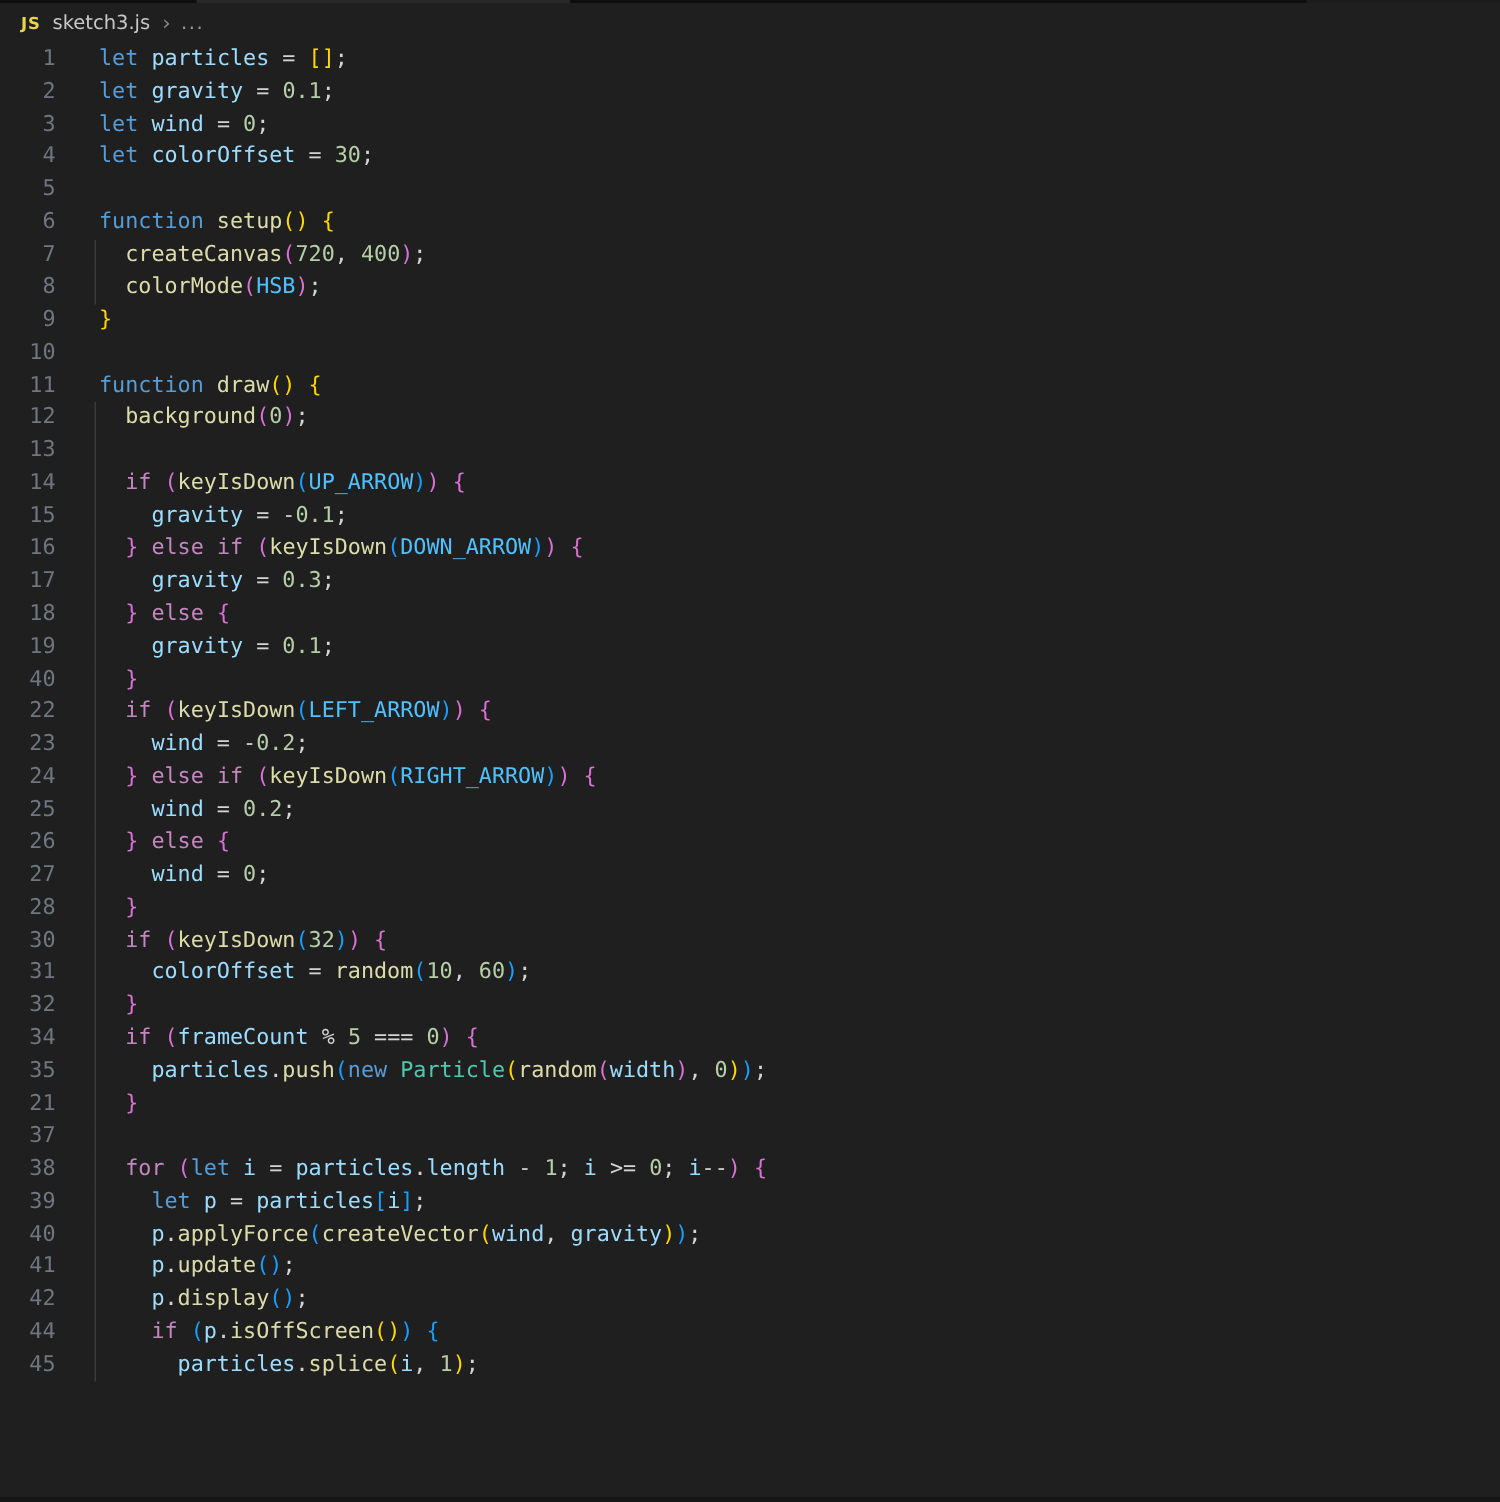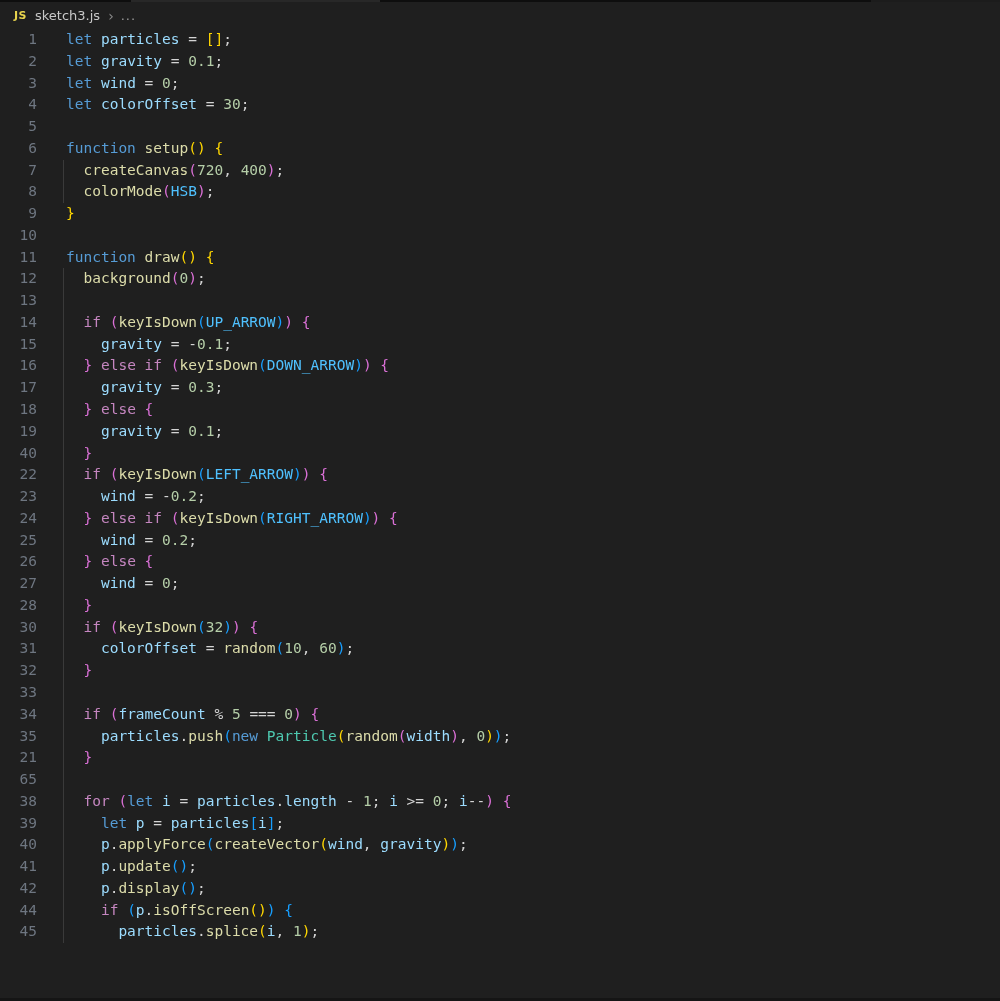--- a/index.html
+++ b/index.html
@@ -95,25 +95,24 @@
       <div class="line"><span class="ln" style="color: rgb(110, 118, 129);">22</span><span class="guide" style="background: rgb(58, 58, 58);"></span><span class="txt"><span style="color: rgb(212, 212, 212);">  </span><span style="color: rgb(197, 134, 192);">if</span><span style="color: rgb(212, 212, 212);"> </span><span style="color: rgb(218, 112, 214);">(</span><span style="color: rgb(220, 220, 170);">keyIsDown</span><span style="color: rgb(23, 159, 255);">(</span><span style="color: rgb(79, 193, 255);">LEFT_ARROW</span><span style="color: rgb(23, 159, 255);">)</span><span style="color: rgb(218, 112, 214);">)</span><span style="color: rgb(212, 212, 212);"> </span><span style="color: rgb(218, 112, 214);">{</span></span></div>
       <div class="line"><span class="ln" style="color: rgb(110, 118, 129);">23</span><span class="guide" style="background: rgb(58, 58, 58);"></span><span class="txt"><span style="color: rgb(212, 212, 212);">    </span><span style="color: rgb(156, 220, 254);">wind</span><span style="color: rgb(212, 212, 212);"> = -</span><span style="color: rgb(181, 206, 168);">0.2</span><span style="color: rgb(212, 212, 212);">;</span></span></div>
       <div class="line"><span class="ln" style="color: rgb(110, 118, 129);">24</span><span class="guide" style="background: rgb(58, 58, 58);"></span><span class="txt"><span style="color: rgb(212, 212, 212);">  </span><span style="color: rgb(218, 112, 214);">}</span><span style="color: rgb(212, 212, 212);"> </span><span style="color: rgb(197, 134, 192);">else</span><span style="color: rgb(212, 212, 212);"> </span><span style="color: rgb(197, 134, 192);">if</span><span style="color: rgb(212, 212, 212);"> </span><span style="color: rgb(218, 112, 214);">(</span><span style="color: rgb(220, 220, 170);">keyIsDown</span><span style="color: rgb(23, 159, 255);">(</span><span style="color: rgb(79, 193, 255);">RIGHT_ARROW</span><span style="color: rgb(23, 159, 255);">)</span><span style="color: rgb(218, 112, 214);">)</span><span style="color: rgb(212, 212, 212);"> </span><span style="color: rgb(218, 112, 214);">{</span></span></div>
       <div class="line"><span class="ln" style="color: rgb(110, 118, 129);">25</span><span class="guide" style="background: rgb(58, 58, 58);"></span><span class="txt"><span style="color: rgb(212, 212, 212);">    </span><span style="color: rgb(156, 220, 254);">wind</span><span style="color: rgb(212, 212, 212);"> = </span><span style="color: rgb(181, 206, 168);">0.2</span><span style="color: rgb(212, 212, 212);">;</span></span></div>
       <div class="line"><span class="ln" style="color: rgb(110, 118, 129);">26</span><span class="guide" style="background: rgb(58, 58, 58);"></span><span class="txt"><span style="color: rgb(212, 212, 212);">  </span><span style="color: rgb(218, 112, 214);">}</span><span style="color: rgb(212, 212, 212);"> </span><span style="color: rgb(197, 134, 192);">else</span><span style="color: rgb(212, 212, 212);"> </span><span style="color: rgb(218, 112, 214);">{</span></span></div>
       <div class="line"><span class="ln" style="color: rgb(110, 118, 129);">27</span><span class="guide" style="background: rgb(58, 58, 58);"></span><span class="txt"><span style="color: rgb(212, 212, 212);">    </span><span style="color: rgb(156, 220, 254);">wind</span><span style="color: rgb(212, 212, 212);"> = </span><span style="color: rgb(181, 206, 168);">0</span><span style="color: rgb(212, 212, 212);">;</span></span></div>
       <div class="line"><span class="ln" style="color: rgb(110, 118, 129);">28</span><span class="guide" style="background: rgb(58, 58, 58);"></span><span class="txt"><span style="color: rgb(212, 212, 212);">  </span><span style="color: rgb(218, 112, 214);">}</span></span></div>
       <div class="line"><span class="ln" style="color: rgb(110, 118, 129);">30</span><span class="guide" style="background: rgb(58, 58, 58);"></span><span class="txt"><span style="color: rgb(212, 212, 212);">  </span><span style="color: rgb(197, 134, 192);">if</span><span style="color: rgb(212, 212, 212);"> </span><span style="color: rgb(218, 112, 214);">(</span><span style="color: rgb(220, 220, 170);">keyIsDown</span><span style="color: rgb(23, 159, 255);">(</span><span style="color: rgb(181, 206, 168);">32</span><span style="color: rgb(23, 159, 255);">)</span><span style="color: rgb(218, 112, 214);">)</span><span style="color: rgb(212, 212, 212);"> </span><span style="color: rgb(218, 112, 214);">{</span></span></div>
       <div class="line"><span class="ln" style="color: rgb(110, 118, 129);">31</span><span class="guide" style="background: rgb(58, 58, 58);"></span><span class="txt"><span style="color: rgb(212, 212, 212);">    </span><span style="color: rgb(156, 220, 254);">colorOffset</span><span style="color: rgb(212, 212, 212);"> = </span><span style="color: rgb(220, 220, 170);">random</span><span style="color: rgb(23, 159, 255);">(</span><span style="color: rgb(181, 206, 168);">10</span><span style="color: rgb(212, 212, 212);">, </span><span style="color: rgb(181, 206, 168);">60</span><span style="color: rgb(23, 159, 255);">)</span><span style="color: rgb(212, 212, 212);">;</span></span></div>
       <div class="line"><span class="ln" style="color: rgb(110, 118, 129);">32</span><span class="guide" style="background: rgb(58, 58, 58);"></span><span class="txt"><span style="color: rgb(212, 212, 212);">  </span><span style="color: rgb(218, 112, 214);">}</span></span></div>
-      <div class="line"><span class="ln" style="color: rgb(110, 118, 129);">33</span><span class="guide" style="background: rgb(58, 58, 58);"></span><span class="txt"></span></div>
       <div class="line"><span class="ln" style="color: rgb(110, 118, 129);">34</span><span class="guide" style="background: rgb(58, 58, 58);"></span><span class="txt"><span style="color: rgb(212, 212, 212);">  </span><span style="color: rgb(197, 134, 192);">if</span><span style="color: rgb(212, 212, 212);"> </span><span style="color: rgb(218, 112, 214);">(</span><span style="color: rgb(156, 220, 254);">frameCount</span><span style="color: rgb(212, 212, 212);"> % </span><span style="color: rgb(181, 206, 168);">5</span><span style="color: rgb(212, 212, 212);"> === </span><span style="color: rgb(181, 206, 168);">0</span><span style="color: rgb(218, 112, 214);">)</span><span style="color: rgb(212, 212, 212);"> </span><span style="color: rgb(218, 112, 214);">{</span></span></div>
       <div class="line"><span class="ln" style="color: rgb(110, 118, 129);">35</span><span class="guide" style="background: rgb(58, 58, 58);"></span><span class="txt"><span style="color: rgb(212, 212, 212);">    </span><span style="color: rgb(156, 220, 254);">particles</span><span style="color: rgb(212, 212, 212);">.</span><span style="color: rgb(220, 220, 170);">push</span><span style="color: rgb(23, 159, 255);">(</span><span style="color: rgb(86, 156, 214);">new</span><span style="color: rgb(212, 212, 212);"> </span><span style="color: rgb(78, 201, 176);">Particle</span><span style="color: rgb(255, 215, 0);">(</span><span style="color: rgb(220, 220, 170);">random</span><span style="color: rgb(218, 112, 214);">(</span><span style="color: rgb(156, 220, 254);">width</span><span style="color: rgb(218, 112, 214);">)</span><span style="color: rgb(212, 212, 212);">, </span><span style="color: rgb(181, 206, 168);">0</span><span style="color: rgb(255, 215, 0);">)</span><span style="color: rgb(23, 159, 255);">)</span><span style="color: rgb(212, 212, 212);">;</span></span></div>
       <div class="line"><span class="ln" style="color: rgb(110, 118, 129);">21</span><span class="guide" style="background: rgb(58, 58, 58);"></span><span class="txt"><span style="color: rgb(212, 212, 212);">  </span><span style="color: rgb(218, 112, 214);">}</span></span></div>
-      <div class="line"><span class="ln" style="color: rgb(110, 118, 129);">65</span><span class="guide" style="background: rgb(58, 58, 58);"></span><span class="txt"></span></div>
+      <div class="line"><span class="ln" style="color: rgb(110, 118, 129);">37</span><span class="guide" style="background: rgb(58, 58, 58);"></span><span class="txt"></span></div>
       <div class="line"><span class="ln" style="color: rgb(110, 118, 129);">38</span><span class="guide" style="background: rgb(58, 58, 58);"></span><span class="txt"><span style="color: rgb(212, 212, 212);">  </span><span style="color: rgb(197, 134, 192);">for</span><span style="color: rgb(212, 212, 212);"> </span><span style="color: rgb(218, 112, 214);">(</span><span style="color: rgb(86, 156, 214);">let</span><span style="color: rgb(212, 212, 212);"> </span><span style="color: rgb(156, 220, 254);">i</span><span style="color: rgb(212, 212, 212);"> = </span><span style="color: rgb(156, 220, 254);">particles</span><span style="color: rgb(212, 212, 212);">.</span><span style="color: rgb(156, 220, 254);">length</span><span style="color: rgb(212, 212, 212);"> - </span><span style="color: rgb(181, 206, 168);">1</span><span style="color: rgb(212, 212, 212);">; </span><span style="color: rgb(156, 220, 254);">i</span><span style="color: rgb(212, 212, 212);"> &gt;= </span><span style="color: rgb(181, 206, 168);">0</span><span style="color: rgb(212, 212, 212);">; </span><span style="color: rgb(156, 220, 254);">i</span><span style="color: rgb(212, 212, 212);">--</span><span style="color: rgb(218, 112, 214);">)</span><span style="color: rgb(212, 212, 212);"> </span><span style="color: rgb(218, 112, 214);">{</span></span></div>
       <div class="line"><span class="ln" style="color: rgb(110, 118, 129);">39</span><span class="guide" style="background: rgb(58, 58, 58);"></span><span class="txt"><span style="color: rgb(212, 212, 212);">    </span><span style="color: rgb(86, 156, 214);">let</span><span style="color: rgb(212, 212, 212);"> </span><span style="color: rgb(156, 220, 254);">p</span><span style="color: rgb(212, 212, 212);"> = </span><span style="color: rgb(156, 220, 254);">particles</span><span style="color: rgb(23, 159, 255);">[</span><span style="color: rgb(156, 220, 254);">i</span><span style="color: rgb(23, 159, 255);">]</span><span style="color: rgb(212, 212, 212);">;</span></span></div>
       <div class="line"><span class="ln" style="color: rgb(110, 118, 129);">40</span><span class="guide" style="background: rgb(58, 58, 58);"></span><span class="txt"><span style="color: rgb(212, 212, 212);">    </span><span style="color: rgb(156, 220, 254);">p</span><span style="color: rgb(212, 212, 212);">.</span><span style="color: rgb(220, 220, 170);">applyForce</span><span style="color: rgb(23, 159, 255);">(</span><span style="color: rgb(220, 220, 170);">createVector</span><span style="color: rgb(255, 215, 0);">(</span><span style="color: rgb(156, 220, 254);">wind</span><span style="color: rgb(212, 212, 212);">, </span><span style="color: rgb(156, 220, 254);">gravity</span><span style="color: rgb(255, 215, 0);">)</span><span style="color: rgb(23, 159, 255);">)</span><span style="color: rgb(212, 212, 212);">;</span></span></div>
       <div class="line"><span class="ln" style="color: rgb(110, 118, 129);">41</span><span class="guide" style="background: rgb(58, 58, 58);"></span><span class="txt"><span style="color: rgb(212, 212, 212);">    </span><span style="color: rgb(156, 220, 254);">p</span><span style="color: rgb(212, 212, 212);">.</span><span style="color: rgb(220, 220, 170);">update</span><span style="color: rgb(23, 159, 255);">()</span><span style="color: rgb(212, 212, 212);">;</span></span></div>
       <div class="line"><span class="ln" style="color: rgb(110, 118, 129);">42</span><span class="guide" style="background: rgb(58, 58, 58);"></span><span class="txt"><span style="color: rgb(212, 212, 212);">    </span><span style="color: rgb(156, 220, 254);">p</span><span style="color: rgb(212, 212, 212);">.</span><span style="color: rgb(220, 220, 170);">display</span><span style="color: rgb(23, 159, 255);">()</span><span style="color: rgb(212, 212, 212);">;</span></span></div>
       <div class="line"><span class="ln" style="color: rgb(110, 118, 129);">44</span><span class="guide" style="background: rgb(58, 58, 58);"></span><span class="txt"><span style="color: rgb(212, 212, 212);">    </span><span style="color: rgb(197, 134, 192);">if</span><span style="color: rgb(212, 212, 212);"> </span><span style="color: rgb(23, 159, 255);">(</span><span style="color: rgb(156, 220, 254);">p</span><span style="color: rgb(212, 212, 212);">.</span><span style="color: rgb(220, 220, 170);">isOffScreen</span><span style="color: rgb(255, 215, 0);">()</span><span style="color: rgb(23, 159, 255);">)</span><span style="color: rgb(212, 212, 212);"> </span><span style="color: rgb(23, 159, 255);">{</span></span></div>
       <div class="line"><span class="ln" style="color: rgb(110, 118, 129);">45</span><span class="guide" style="background: rgb(58, 58, 58);"></span><span class="txt"><span style="color: rgb(212, 212, 212);">      </span><span style="color: rgb(156, 220, 254);">particles</span><span style="color: rgb(212, 212, 212);">.</span><span style="color: rgb(220, 220, 170);">splice</span><span style="color: rgb(255, 215, 0);">(</span><span style="color: rgb(156, 220, 254);">i</span><span style="color: rgb(212, 212, 212);">, </span><span style="color: rgb(181, 206, 168);">1</span><span style="color: rgb(255, 215, 0);">)</span><span style="color: rgb(212, 212, 212);">;</span></span></div>
     </div>
 
   <div class="bottom-bar"></div>

